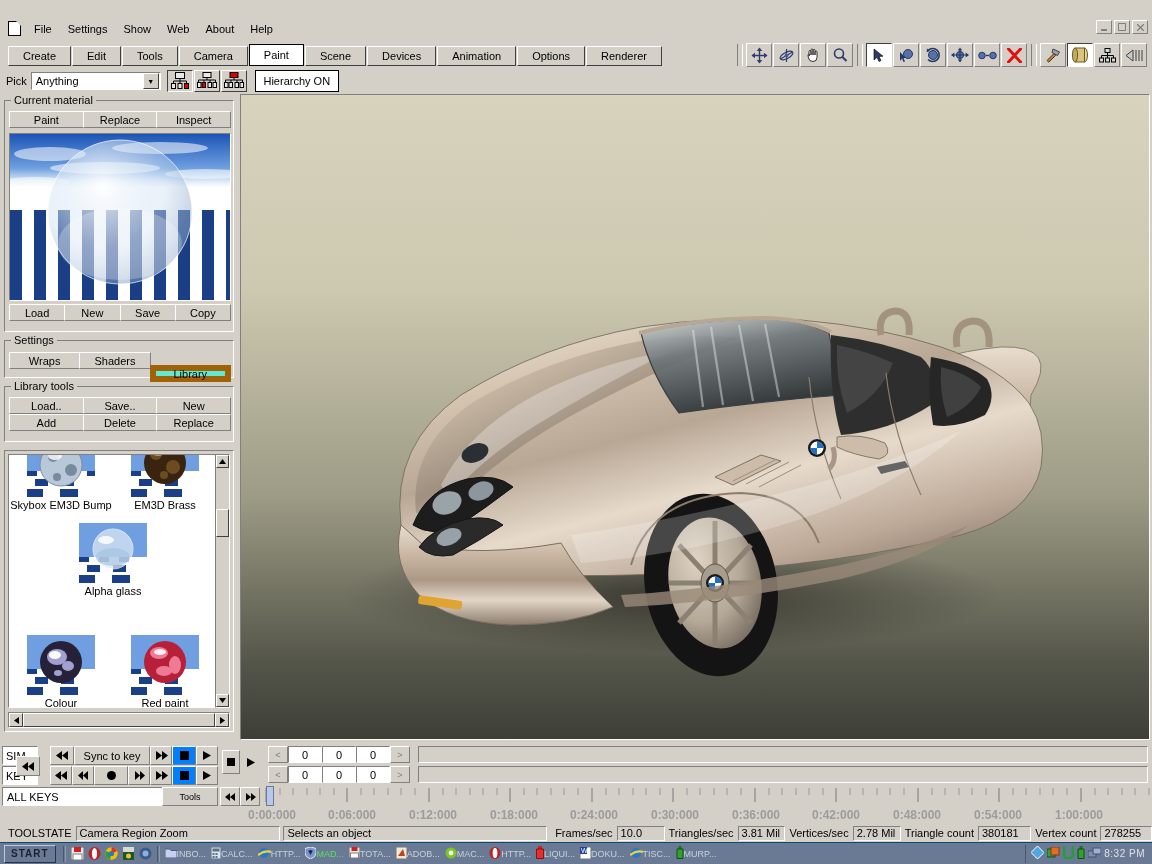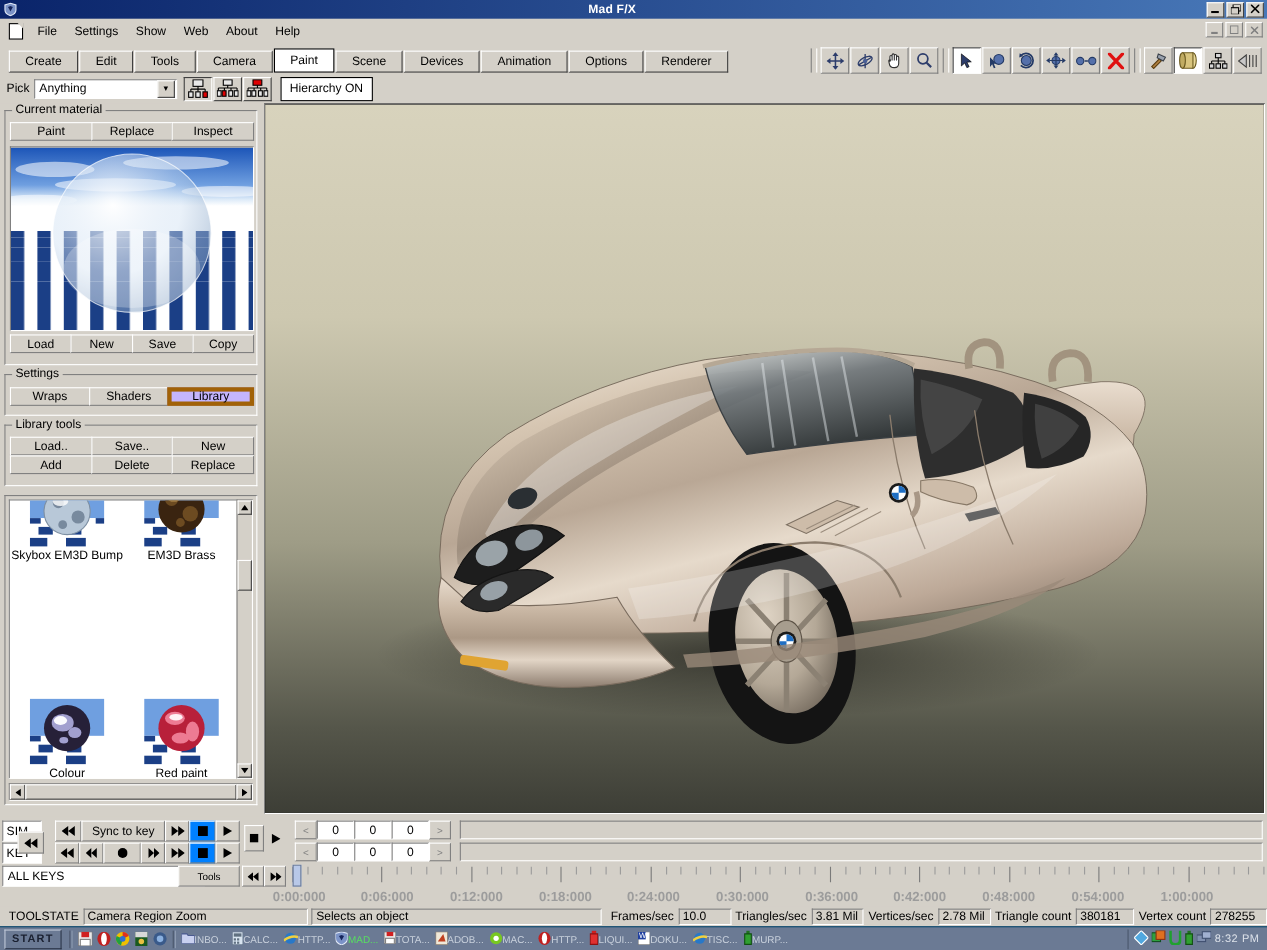--- a/index.html
+++ b/index.html
@@ -133,21 +133,21 @@
   #leftpanel {
     position: absolute; left: 0; top: 94px; width: 238px; height: 646px;
     background: #d4d0c8;
   }
   .smallbtn {
     flex: 1; height: 17px; background: #d4d0c8;
     border: 1px solid; border-color: #fff #808080 #808080 #fff;
     display: flex; align-items: center; justify-content: center;
     font-size: 11px; cursor: default; margin-right: -1px;
   }
-  .smallbtn.sel { border: 4px solid #a16207; background: #c4b5fd; }
+  .smallbtn.sel { border: 6px solid #a16207; background: #5eead4; margin-top: 13px; }
   #matpreview {
     width: 222px; height: 168px;
     border: 1px solid; border-color: #808080 #fff #fff #808080;
     position: relative; overflow: hidden;
   }
   .libitem { width: 100%; text-align: center; }
   .libthumb {
     width: 68px; height: 60px; margin: 0 auto;
     border: 0; position: relative; overflow: hidden;
   }
@@ -231,47 +231,20 @@
     position: absolute; left: 856px; top: 788px;
     font-size: 34px; font-weight: bold; letter-spacing: -2px;
     line-height: 1; pointer-events: none; font-family: "DejaVu Sans", sans-serif;
   }
 </style>
 </head>
 <body>
 
 <div id="root">
 
-  <div id="titlebar">
-    <div class="tb-icon">
-      <svg width="13" height="13" viewBox="0 0 13 13">
-        <path d="M6.5 1 L11.5 2.5 L11.5 7 Q11.5 10.5 6.5 12.2 Q1.5 10.5 1.5 7 L1.5 2.5 Z" fill="#7b93c7" stroke="#dfe7f5" stroke-width="1"></path>
-        <path d="M6.5 3.5 L8.7 4.3 L6.5 8.5 L4.3 4.3 Z" fill="#16255c"></path>
-      </svg>
-    </div>
-    <div class="tb-title">Mad F/X</div>
-    <div class="winbtns">
-      <div class="winbtn">
-        <svg width="8" height="8">
-            <rect x="0" y="6" width="7" height="2" fill="#000"></rect>
-          </svg>
-      </div>
-      <div class="winbtn">
-        <svg width="9" height="9">
-            <rect x="2" y="0" width="7" height="6" fill="none" stroke="#000"></rect>
-            <rect x="0" y="3" width="7" height="6" fill="#d4d0c8" stroke="#000"></rect>
-          </svg>
-      </div>
-      <div class="winbtn">
-        <svg width="8" height="8">
-            <path d="M0 0 L8 8 M8 0 L0 8" stroke="#000" stroke-width="1.4"></path>
-          </svg>
-      </div>
-    </div>
-  </div>
 
   <div id="menubar">
     <div class="doc-icon"></div>
     <div class="menu-item">File</div>
     <div class="menu-item">Settings</div>
     <div class="menu-item">Show</div>
     <div class="menu-item">Web</div>
     <div class="menu-item">About</div>
     <div class="menu-item">Help</div>
     <div class="mdi-btns">
@@ -589,20 +562,41 @@
                     <circle cx="33" cy="38" r="4"></circle>
                   </g>
                 <ellipse cx="27" cy="16" rx="6" ry="3" fill="#c9a05a" opacity=".9"></ellipse>
               </svg>
             </div>
             <div class="liblabel">EM3D Brass</div>
           </div>
         </div>
 
         <div style="position:absolute;left:0;top:68px;width:208px;display:flex;">
+          <div class="libitem">
+            <div class="libthumb">
+              <svg width="68" height="60" viewBox="0 0 68 60">
+                <rect width="68" height="34" fill="#6f9fe0"></rect>
+                  <rect y="34" width="68" height="26" fill="#fff"></rect>
+                <g fill="#1b3f86">
+                    <rect y="34" width="10" height="5"></rect>
+                    <rect x="20" y="34" width="10" height="5"></rect>
+                    <rect x="40" y="34" width="10" height="5"></rect>
+                <rect x="8" y="42" width="13" height="7"></rect>
+                    <rect x="34" y="42" width="13" height="7"></rect>
+                    <rect y="52" width="16" height="8"></rect>
+                    <rect x="33" y="52" width="18" height="8"></rect>
+                  </g>
+                <circle cx="34" cy="26" r="20" fill="#dde9f5" opacity=".72" stroke="#fff"></circle>
+                <ellipse cx="34" cy="34" rx="17" ry="9" fill="#9ec0dd" opacity=".6"></ellipse>
+                <ellipse cx="27" cy="17" rx="8" ry="4" fill="#fff" opacity=".85"></ellipse>
+              </svg>
+            </div>
+            <div class="liblabel">Alpha glass</div>
+          </div>
         </div>
 
         <div style="position:absolute;left:0;top:180px;width:208px;display:flex;">
           <div class="libitem">
             <div class="libthumb">
               <svg width="68" height="60" viewBox="0 0 68 60">
                 <rect width="68" height="34" fill="#6f9fe0"></rect>
                   <rect y="34" width="68" height="26" fill="#fff"></rect>
                 <g fill="#1b3f86">
                     <rect y="34" width="10" height="5"></rect>

